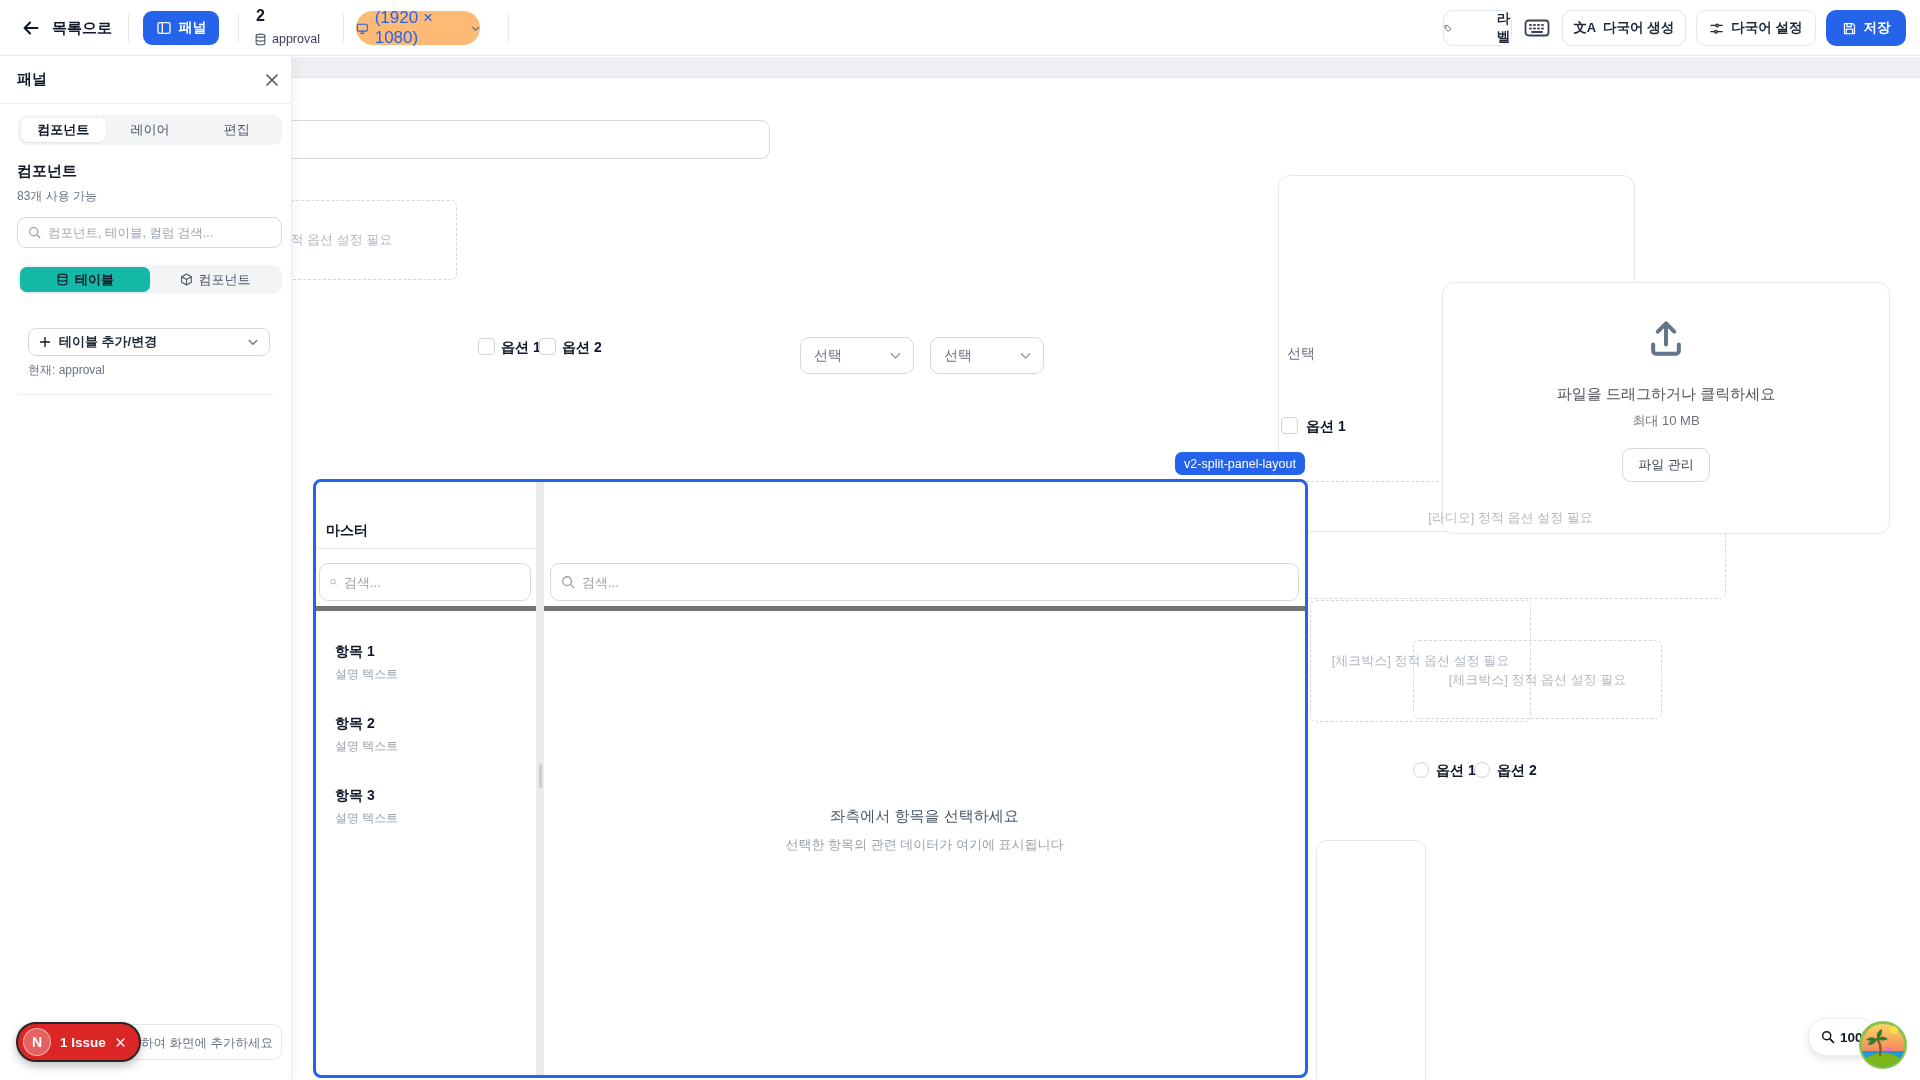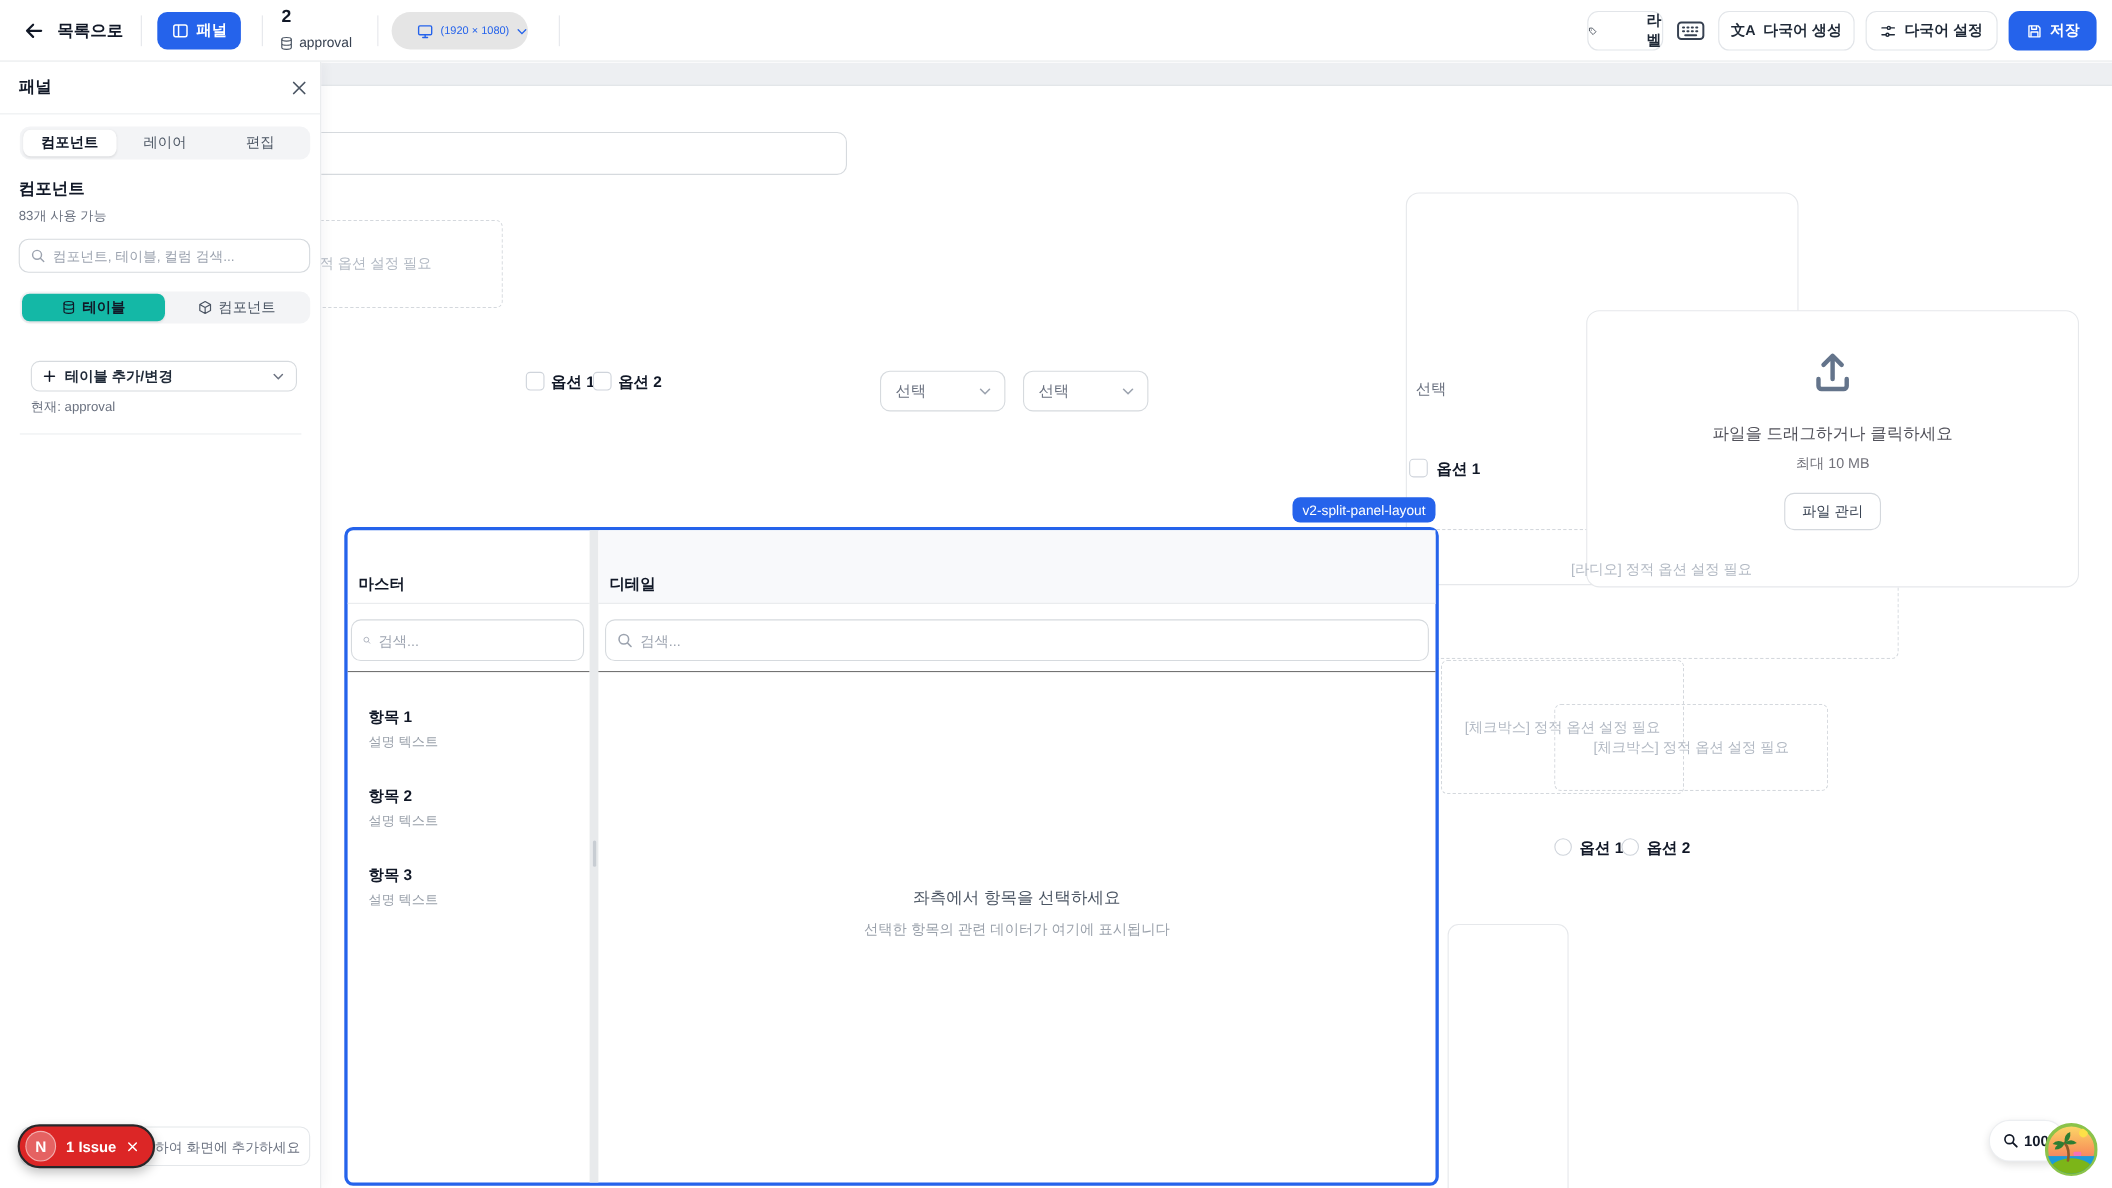--- a/index.html
+++ b/index.html
@@ -9,22 +9,22 @@
   svg { display:block; }
 
   
   #toolbar { position:absolute; left:0; top:0; width:1920px; height:56px; background:#fff;
     border-bottom:1px solid #e7e9ec; z-index:30; }
   .tdiv { position:absolute; top:14px; width:1px; height:28px; background:#e5e7eb; }
   .btn-blue { background:#2563eb; color:#fff; border-radius:9px; display:flex; align-items:center;
     justify-content:center; gap:7px; font-size:14px; font-weight:600; cursor:pointer; }
   .btn-outline { background:#fff; border:1px solid #e2e5e9; border-radius:10px; display:flex;
     align-items:center; justify-content:center; gap:7px; font-size:13.5px; font-weight:600; color:#1f2937; cursor:pointer; }
-  #viewport-pill { background:#e5e5e5; border-radius:17px; display:flex; align-items:center;
-    justify-content:flex-end; gap:6px; color:#2563eb; font-size:10px; font-weight:500; cursor:pointer; }
+  #viewport-pill { background:#fdba74; border-radius:17px; display:flex; align-items:center;
+    justify-content:center; gap:6px; color:#2563eb; font-size:17px; font-weight:500; cursor:pointer; }
   #grid-group { background:#f1f3f5; border-radius:9px; display:flex; align-items:center;
     gap:8px; padding:0 12px; height:36px; font-size:13px; color:#334155; }
   .cbx { width:15px; height:15px; border:1.5px solid #cdd3da; border-radius:4px; background:#fff; }
   .cbx.checked { background:#3b82f6; border-color:#3b82f6; display:flex; align-items:center; justify-content:center; }
 
   
   #sidebar { position:absolute; left:0; top:56px; width:292px; height:1024px; background:#fff;
     border-right:1px solid #e8eaed; box-shadow:3px 0 10px rgba(15,23,42,.04); z-index:20; }
   #sidebar .hline { position:absolute; left:0; width:292px; height:1px; background:#eceef0; }
   #side-tabs { position:absolute; left:18px; top:59px; width:264px; height:30px; background:#f3f4f6;
@@ -57,21 +57,21 @@
     font-size:14px; color:#6b7280; cursor:pointer; }
 
   
   #split-panel { position:absolute; left:313px; top:479px; width:995px; height:599px; background:#fff;
     border:3px solid #2563eb; border-radius:8px; z-index:8; }
   #sp-master { position:absolute; left:0; top:0; width:220px; height:593px; }
   #sp-splitter { position:absolute; left:220px; top:0; width:8px; height:593px; background:#e8eaec; cursor:col-resize; }
   #sp-detail { position:absolute; left:228px; top:0; width:761px; height:593px; }
   .sp-header { position:absolute; left:0; top:0; height:67px; width:100%; border-bottom:1px solid #e8eaed; }
   .sp-title { position:absolute; left:10px; top:40px; font-size:14px; font-weight:700; color:#111827; }
-  .sp-searchwrap { position:absolute; left:0; top:67px; width:100%; height:62px; border-bottom:1px solid #737373; }
+  .sp-searchwrap { position:absolute; left:0; top:67px; width:100%; height:62px; border-bottom:5px solid #737373; }
   .sp-item-title { font-size:14px; font-weight:700; color:#111827; }
   .sp-item-desc { font-size:12px; color:#9aa1ab; margin-top:5px; }
   #sp-badge { position:absolute; left:1175px; top:452px; width:130px; height:23px; background:#2563eb;
     border-radius:7px; color:#fff; font-size:12.5px; display:flex; align-items:center; justify-content:center; z-index:9; }
 
   
   #upload-card { left:1442px; top:282px; width:448px; height:252px; display:flex; flex-direction:column;
     align-items:center; z-index:5; }
   #upload-title { margin-top:24px; font-size:15px; font-weight:500; color:#52525b; }
   #upload-limit { margin-top:8px; font-size:13px; color:#71717a; }
@@ -179,23 +179,20 @@
     </div>
     <div class="abs" style="left:19px; top:305px;">
       <div class="sp-item-title">항목 3</div>
       <div class="sp-item-desc">설명 텍스트</div>
     </div>
   </div>
   <div id="sp-splitter">
     <div style="position:absolute; left:2.5px; top:282px; width:3px; height:24px; border-radius:2px; background:#c8cdd3;"></div>
   </div>
   <div id="sp-detail">
-    <div class="sp-header" style="background:#f8f9fb;">
-      <span class="sp-title">디테일</span>
-    </div>
     <div class="sp-searchwrap">
       <div class="input-box" style="position:absolute; left:6px; top:14px; width:749px; height:38px;">
         <svg width="14" height="14" viewBox="0 0 16 16">
             <circle cx="7" cy="7" r="5" fill="none" stroke="#9ca3af" stroke-width="1.6"></circle>
             <path d="M11 11l3.5 3.5" stroke="#9ca3af" stroke-width="1.6" stroke-linecap="round"></path>
           </svg>
         <input style="font-size: 13px;" placeholder="검색...">
       </div>
     </div>
     <div class="abs" style="left:0; top:129px; width:761px; height:464px; display:flex; flex-direction:column; align-items:center; justify-content:center; gap:10px; padding-bottom:26px;">

